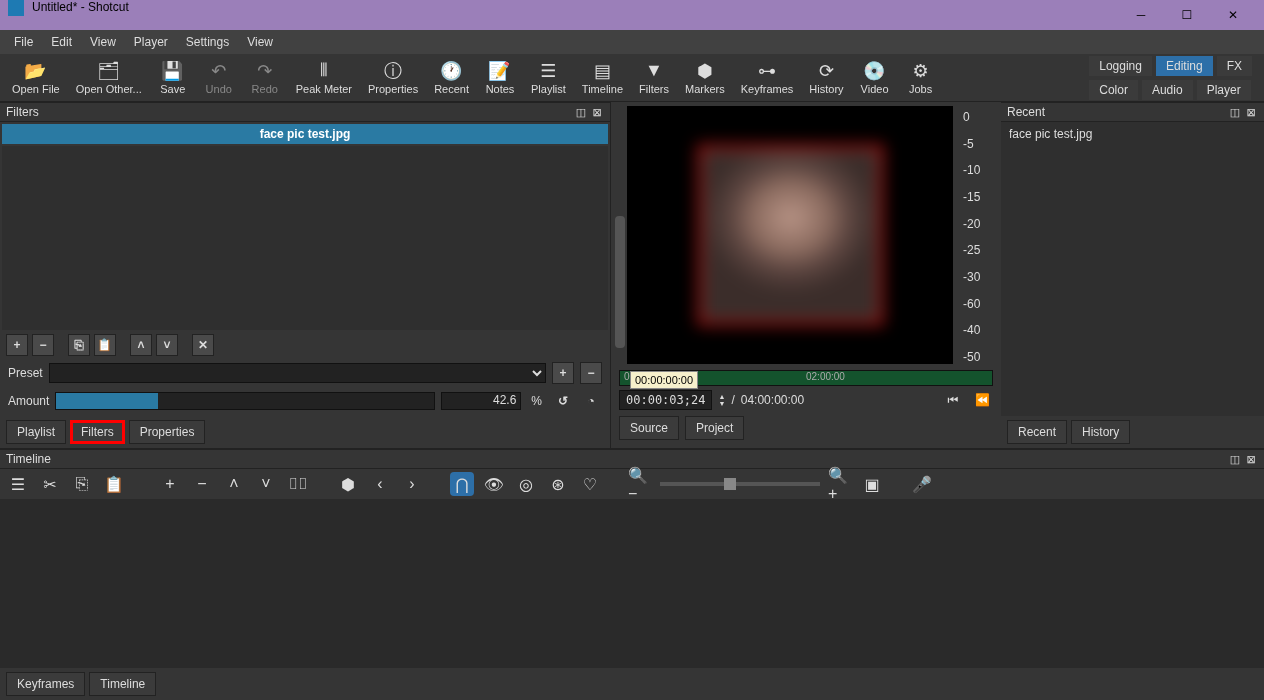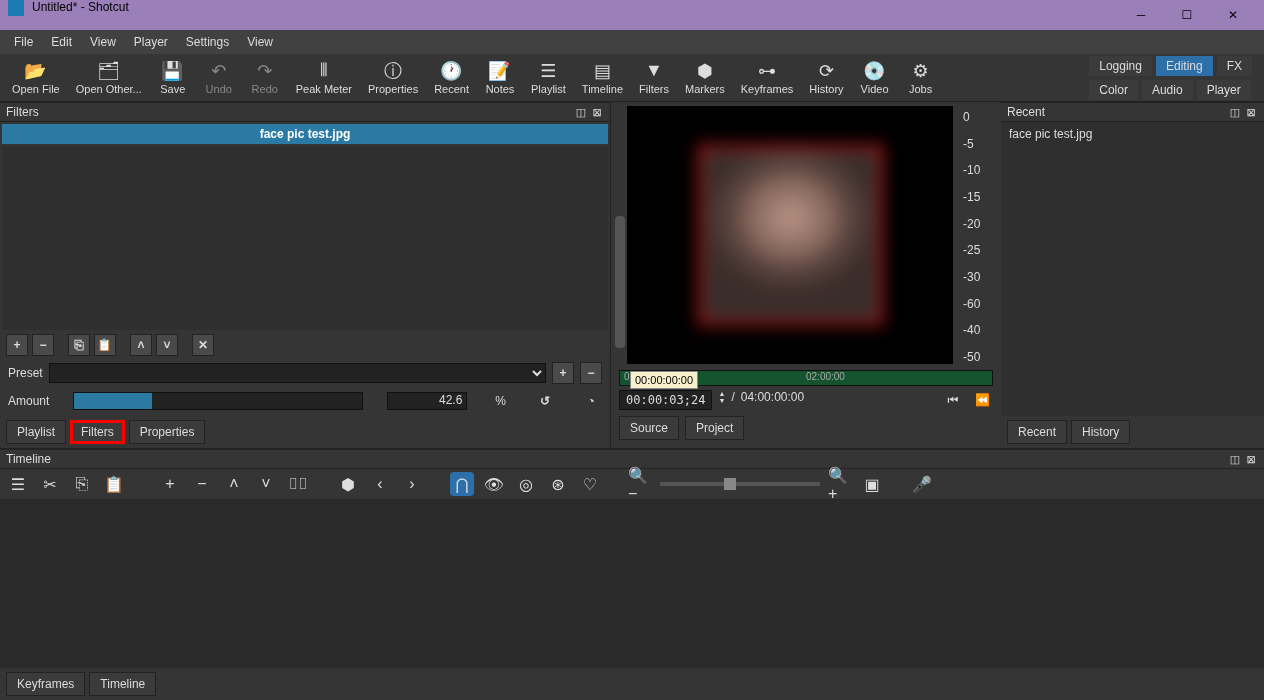--- a/index.html
+++ b/index.html
@@ -31,38 +31,38 @@
 .flist-wrap{border:3px solid red;margin:2px 2px 0 2px;width:152px}
 .flist-cat{padding:3px 6px;font-weight:bold}
 .flist-item{padding:3px 6px 3px 20px;cursor:pointer;position:relative}
 .flist-item.sel{background:#2d6fa8}
 .flist-item .ck{position:absolute;left:4px;top:3px}
 .flistbody{flex:1;background:#2f2f2f;margin:0 2px}
 .flactions{display:flex;gap:4px;padding:4px 6px;align-items:center}
 .sqbtn{width:22px;height:22px;background:#4a4a4a;border:1px solid #222;display:flex;align-items:center;justify-content:center;cursor:pointer;font-weight:bold}
 .preset-row{display:flex;align-items:center;gap:6px;padding:2px 8px}
 .preset-row select{flex:1;background:#222;border:1px solid #111;height:20px;color:#ddd}
-.amount-row{display:flex;align-items:center;gap:24px;padding:4px 8px}
+.amount-row{display:flex;align-items:center;gap:6px;padding:4px 8px}
 .slider{flex:1;height:18px;background:#222;position:relative;border:1px solid #111}
 .slider .fill{position:absolute;left:0;top:0;bottom:0;background:#2a7aa3}
 .amount-val{width:80px;background:#222;border:1px solid #111;height:18px;text-align:right;padding:0 4px}
 .pct{padding:0 4px}
 .bottabs{display:flex;gap:4px;padding:4px 6px;align-items:center}
 .btab{padding:4px 10px;background:#3b3b3b;cursor:pointer;border:1px solid #222}
 .btab.active{border:3px solid red;padding:2px 8px}
 .previewpane{width:390px;display:flex;flex-direction:column;padding:4px}
 .previewarea{flex:1;display:flex}
 .canvas{flex:1;background:#000;position:relative;display:flex;align-items:center;justify-content:center;margin:0 4px 4px 0}
 .canvas .img{width:185px;height:180px;border:3px solid red;background:radial-gradient(ellipse 60% 55% at 50% 40%,#b89486 0%,#8b6b5f 35%,#5c4540 55%,#3b2d2a 80%);filter:blur(8px)}
 .audioscale{width:40px;display:flex;flex-direction:column;justify-content:space-between;padding:4px 0 4px 6px;font-size:11px;text-align:left}
 .playbar{display:flex;align-items:center;gap:6px;padding:2px 4px}
 .ruler{flex:1;height:16px;background:#14532d;position:relative;border:1px solid #111}
 .ruler .m{position:absolute;top:0;font-size:10px;color:#aaa}
 .ruler .tip{position:absolute;top:0;left:10px;background:#f6f0cc;color:#000;padding:2px 4px;border:1px solid #888;font-size:11px}
-.timecells{display:flex;align-items:flex-start;gap:6px;padding:2px 4px}
+.timecells{display:flex;align-items:center;gap:6px;padding:2px 4px}
 .tc{background:#222;border:1px solid #111;padding:2px 6px;font-family:monospace}
 .pbtns{display:flex;gap:10px;margin-left:auto}
 .pbtn{width:20px;height:20px;display:flex;align-items:center;justify-content:center;cursor:pointer}
 .srctabs{display:flex;gap:6px;padding:4px}
 .rightpanel{flex:1;display:flex;flex-direction:column}
 .lrlabel{text-align:center;padding:4px;font-size:11px}
 .recentpane{flex:1;display:flex;flex-direction:column}
 .recentpane .body{flex:1;background:#2f2f2f;padding:2px}
 .searchfield{width:100%;background:#262626;border:none;padding:3px 6px;margin-bottom:2px;color:#666;font-style:italic}
 .recentitem{padding:3px 6px;cursor:pointer}

